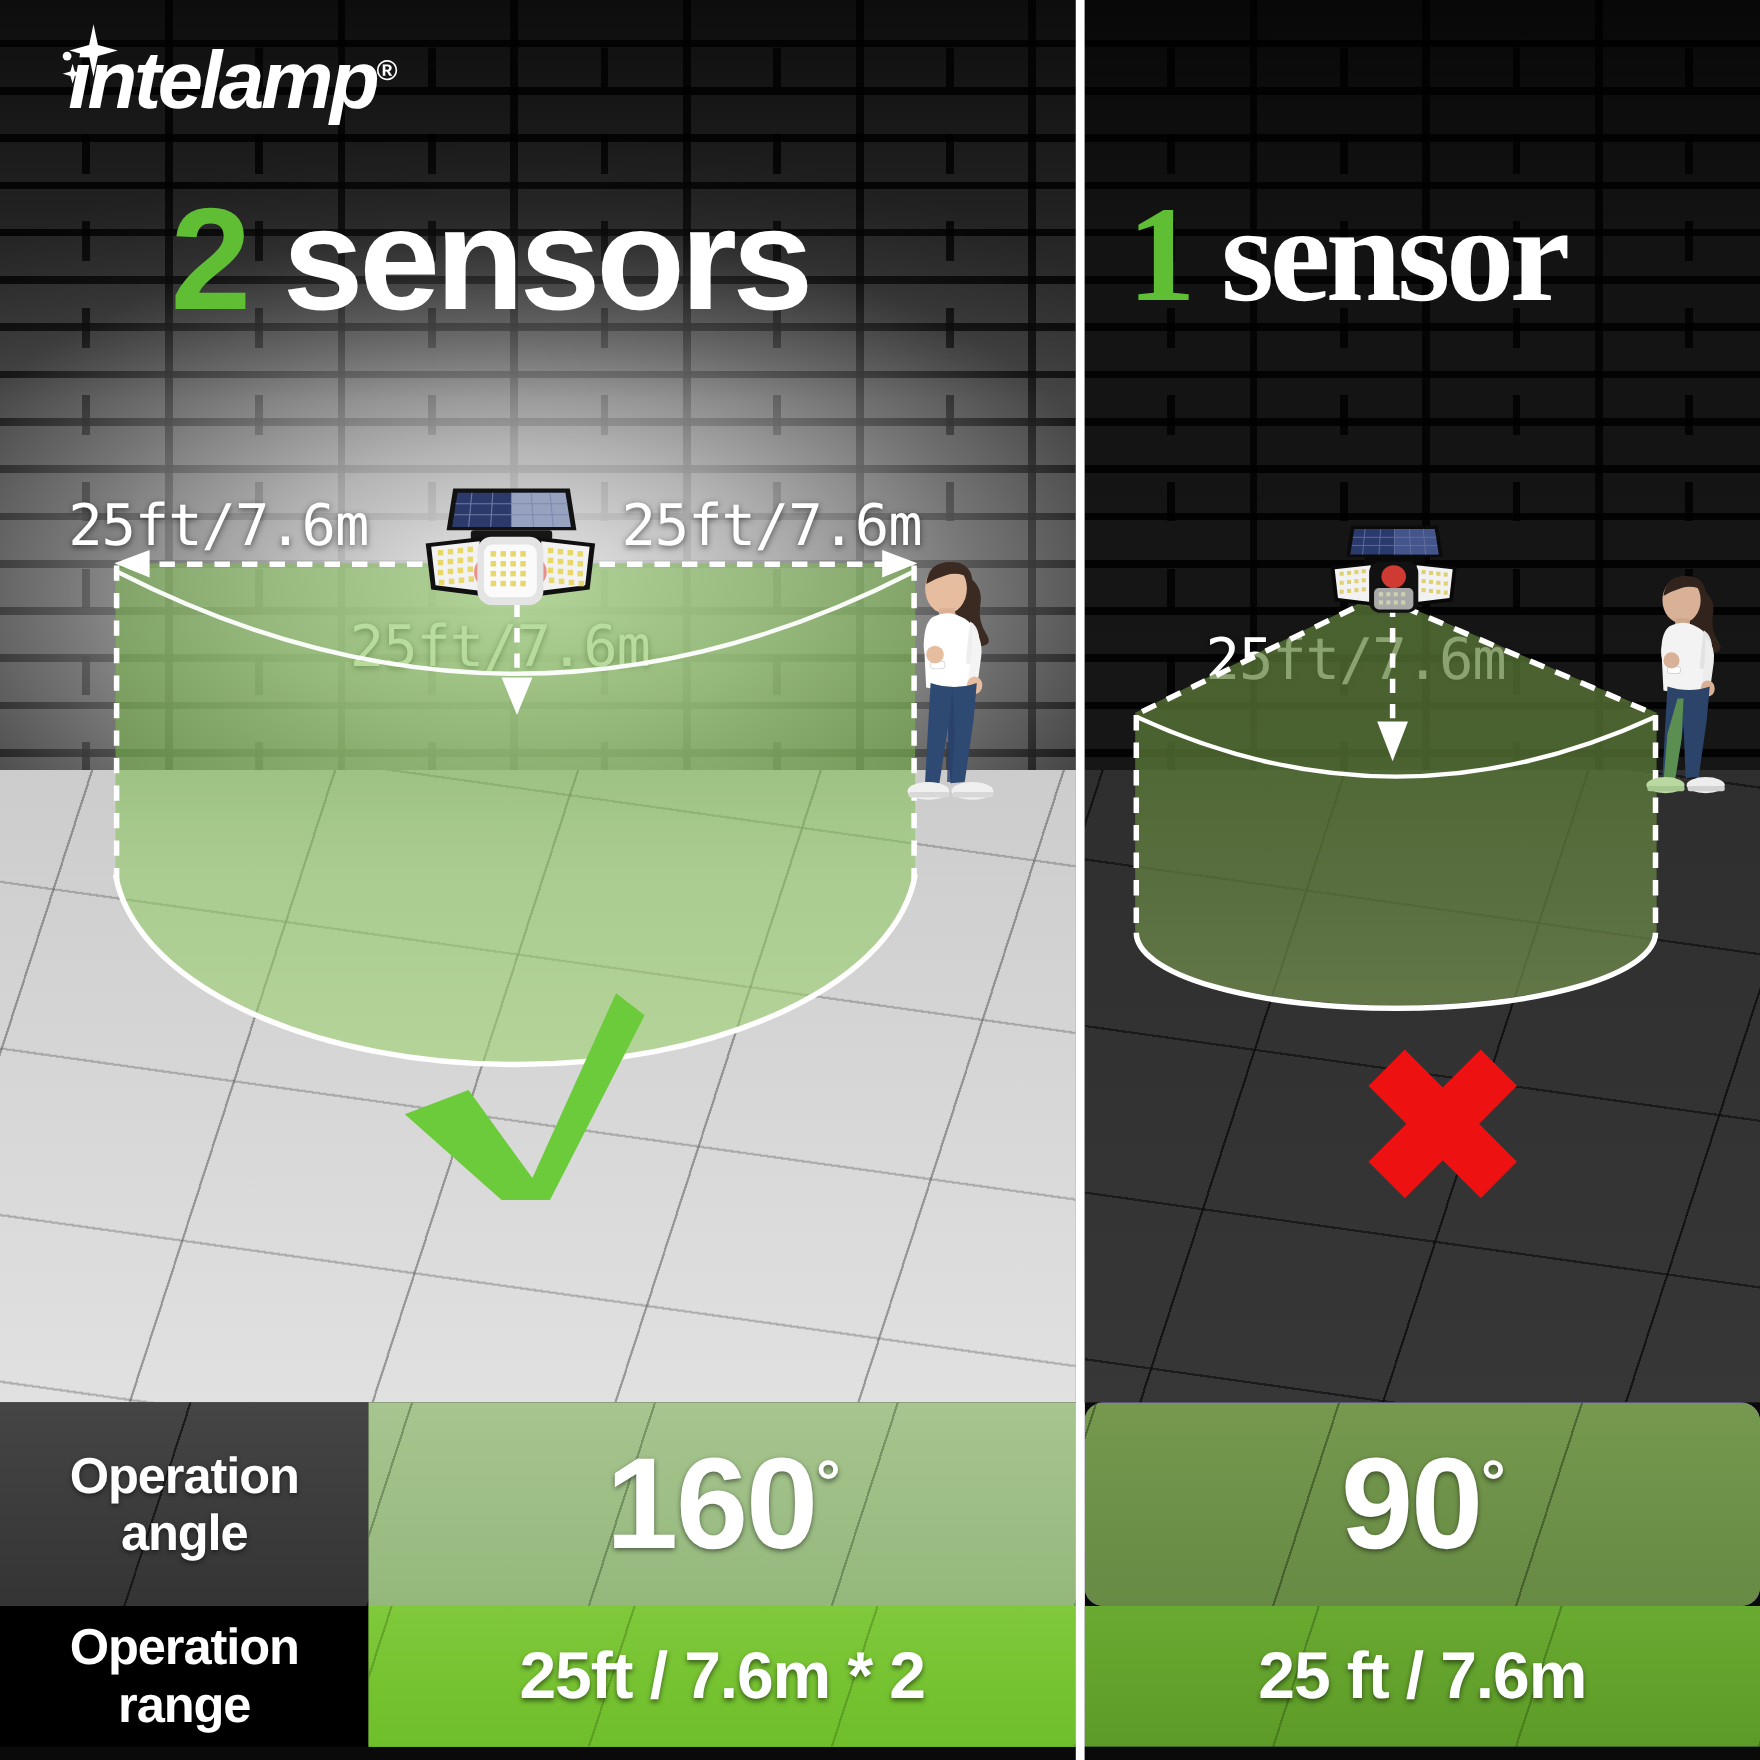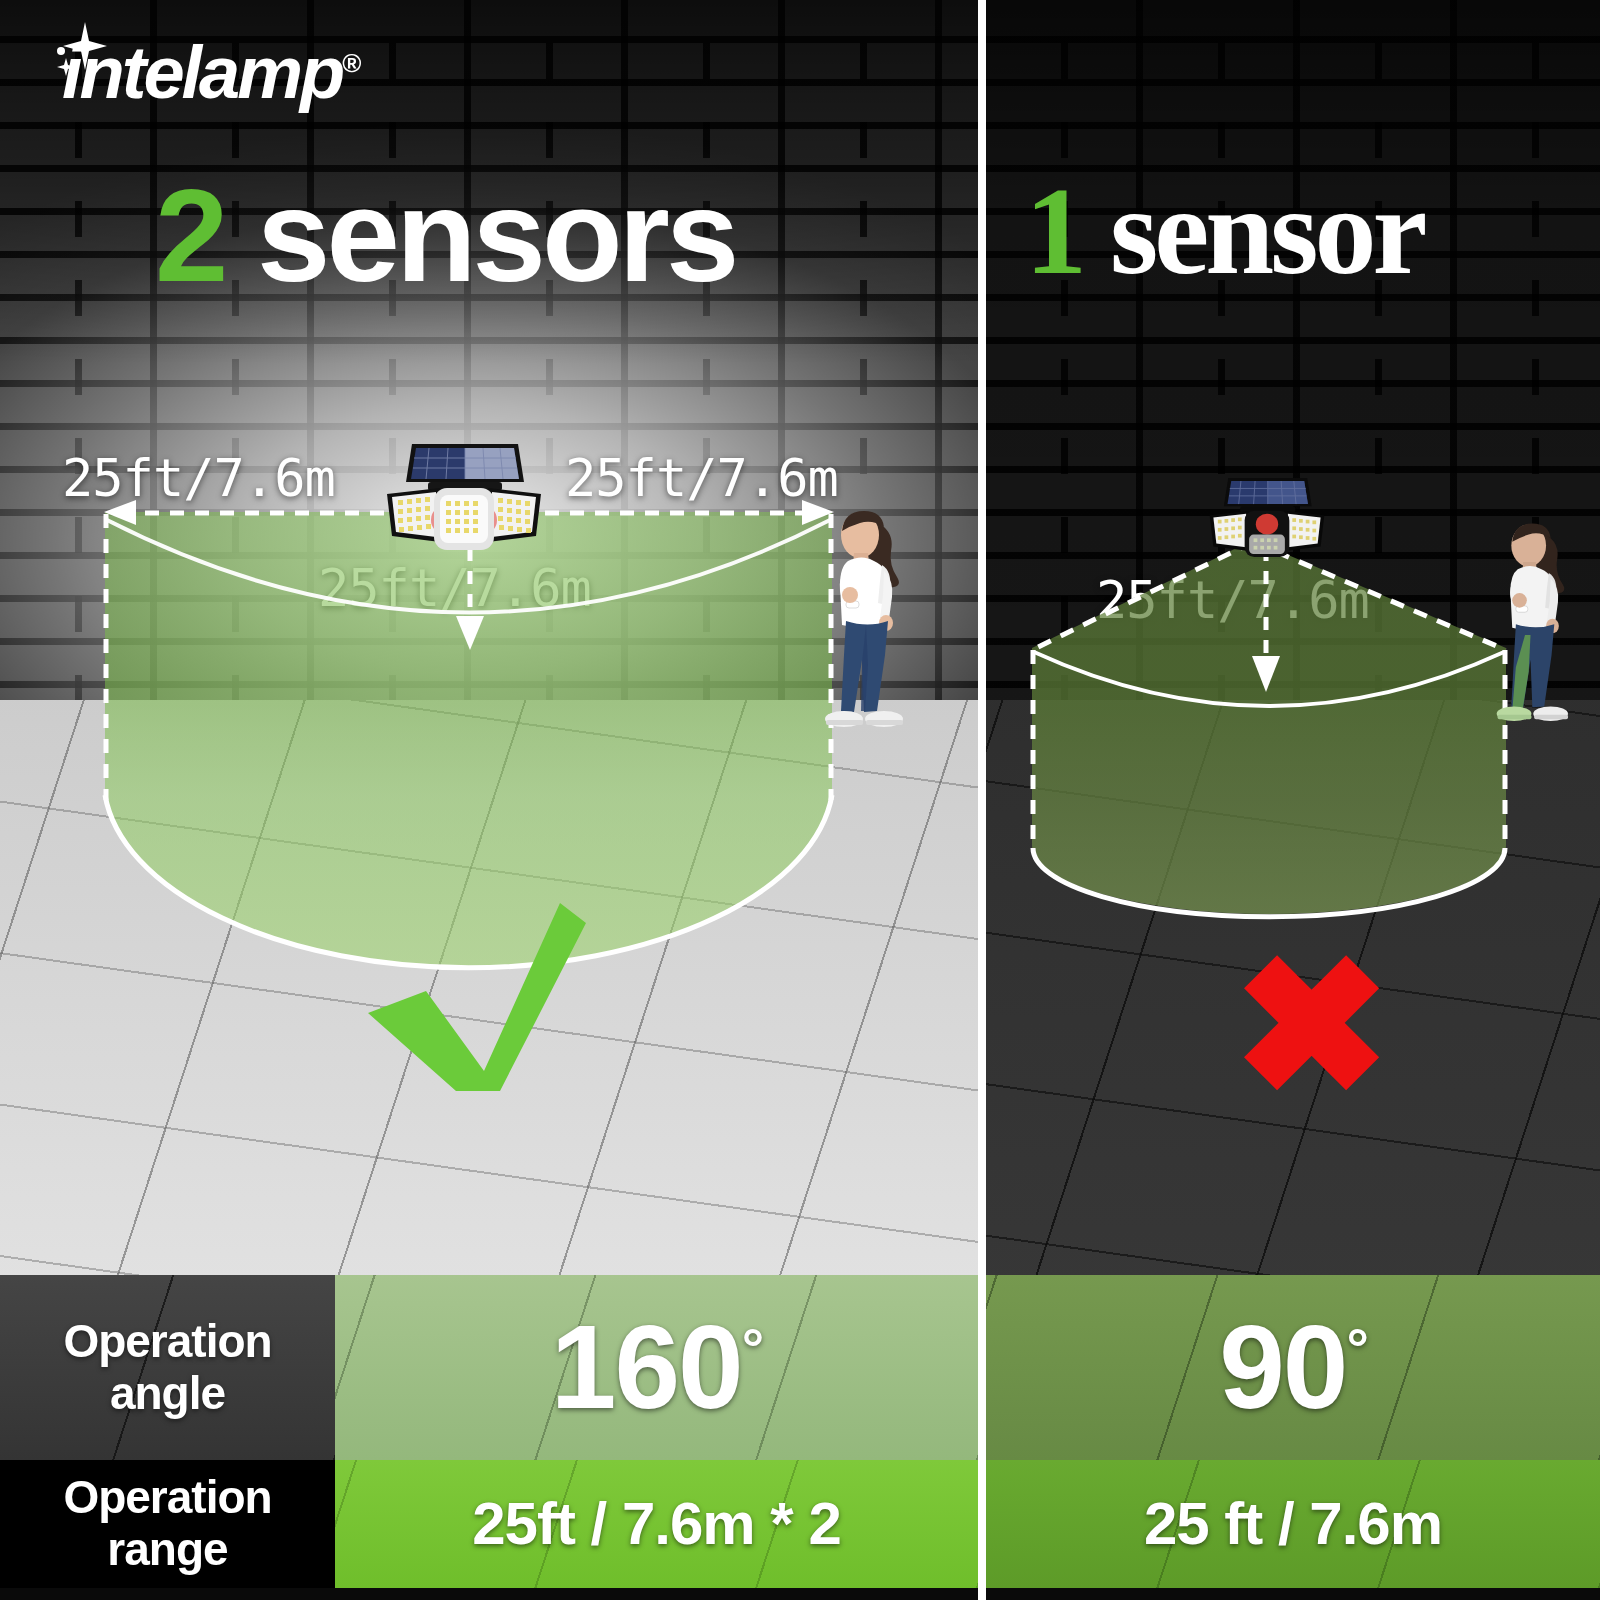--- a/index.html
+++ b/index.html
@@ -454,21 +454,21 @@
         <div class="tex" style="background:
              repeating-linear-gradient(-72deg, rgba(40,60,30,.35) 0 2px, rgba(0,0,0,0) 2px 210px),
              linear-gradient(to bottom,#a7c58f,#94b87c);"></div>
         <div class="txt val-angle">
           <span>160</span><span class="deg">°</span>
         </div>
       </div>
 
       <div class="cell cell-gap"></div>
 
-      <div class="cell cell-right" style="background:#8b5cf6;">
+      <div class="cell cell-right" style="background:#8b5cf6;border-radius:17px;">
         <div class="tex" style="background:
              repeating-linear-gradient(-72deg, rgba(20,35,12,.4) 0 2px, rgba(0,0,0,0) 2px 210px),
              linear-gradient(to bottom,#76994f,#678a44);"></div>
         <div class="txt val-angle">
           <span>90</span><span class="deg">°</span>
         </div>
       </div>
     </div>
 
     <div class="trow" id="row-range">

